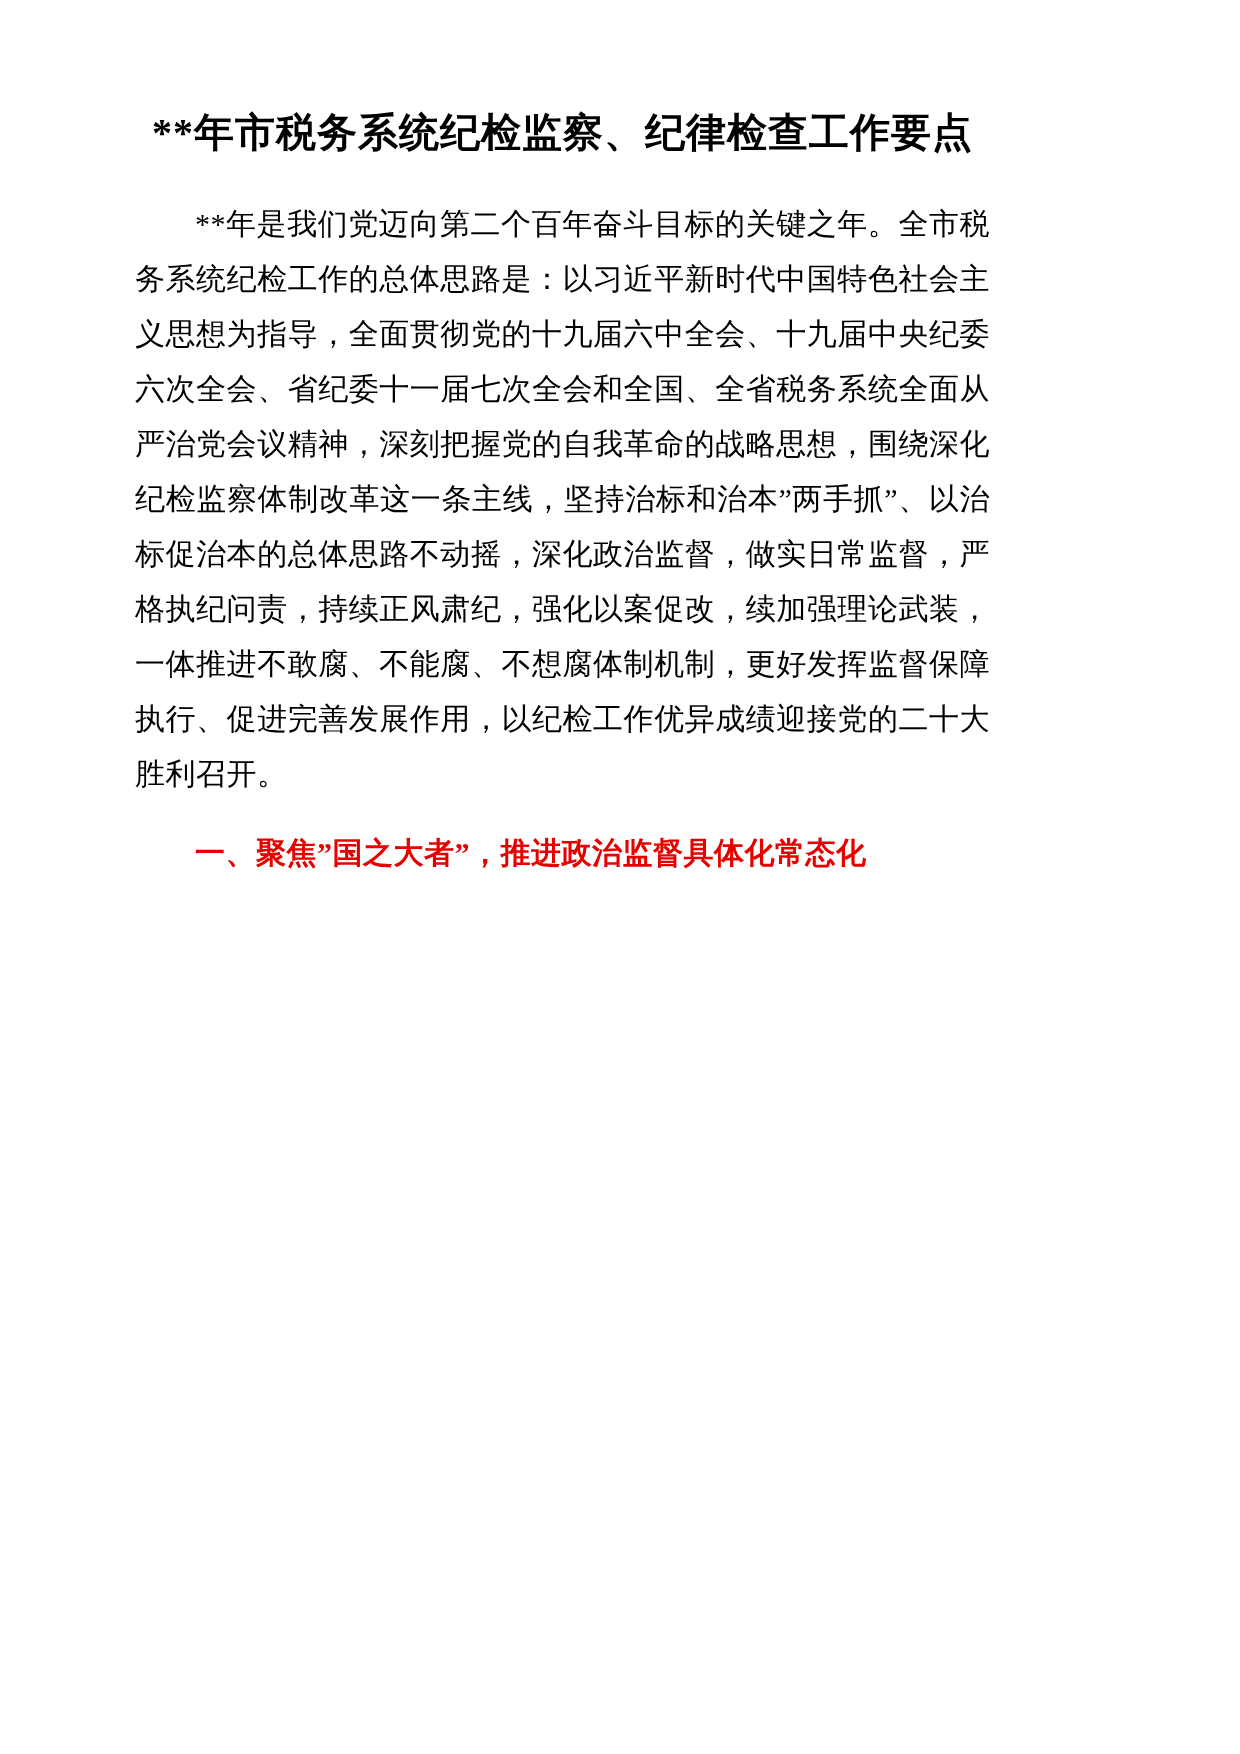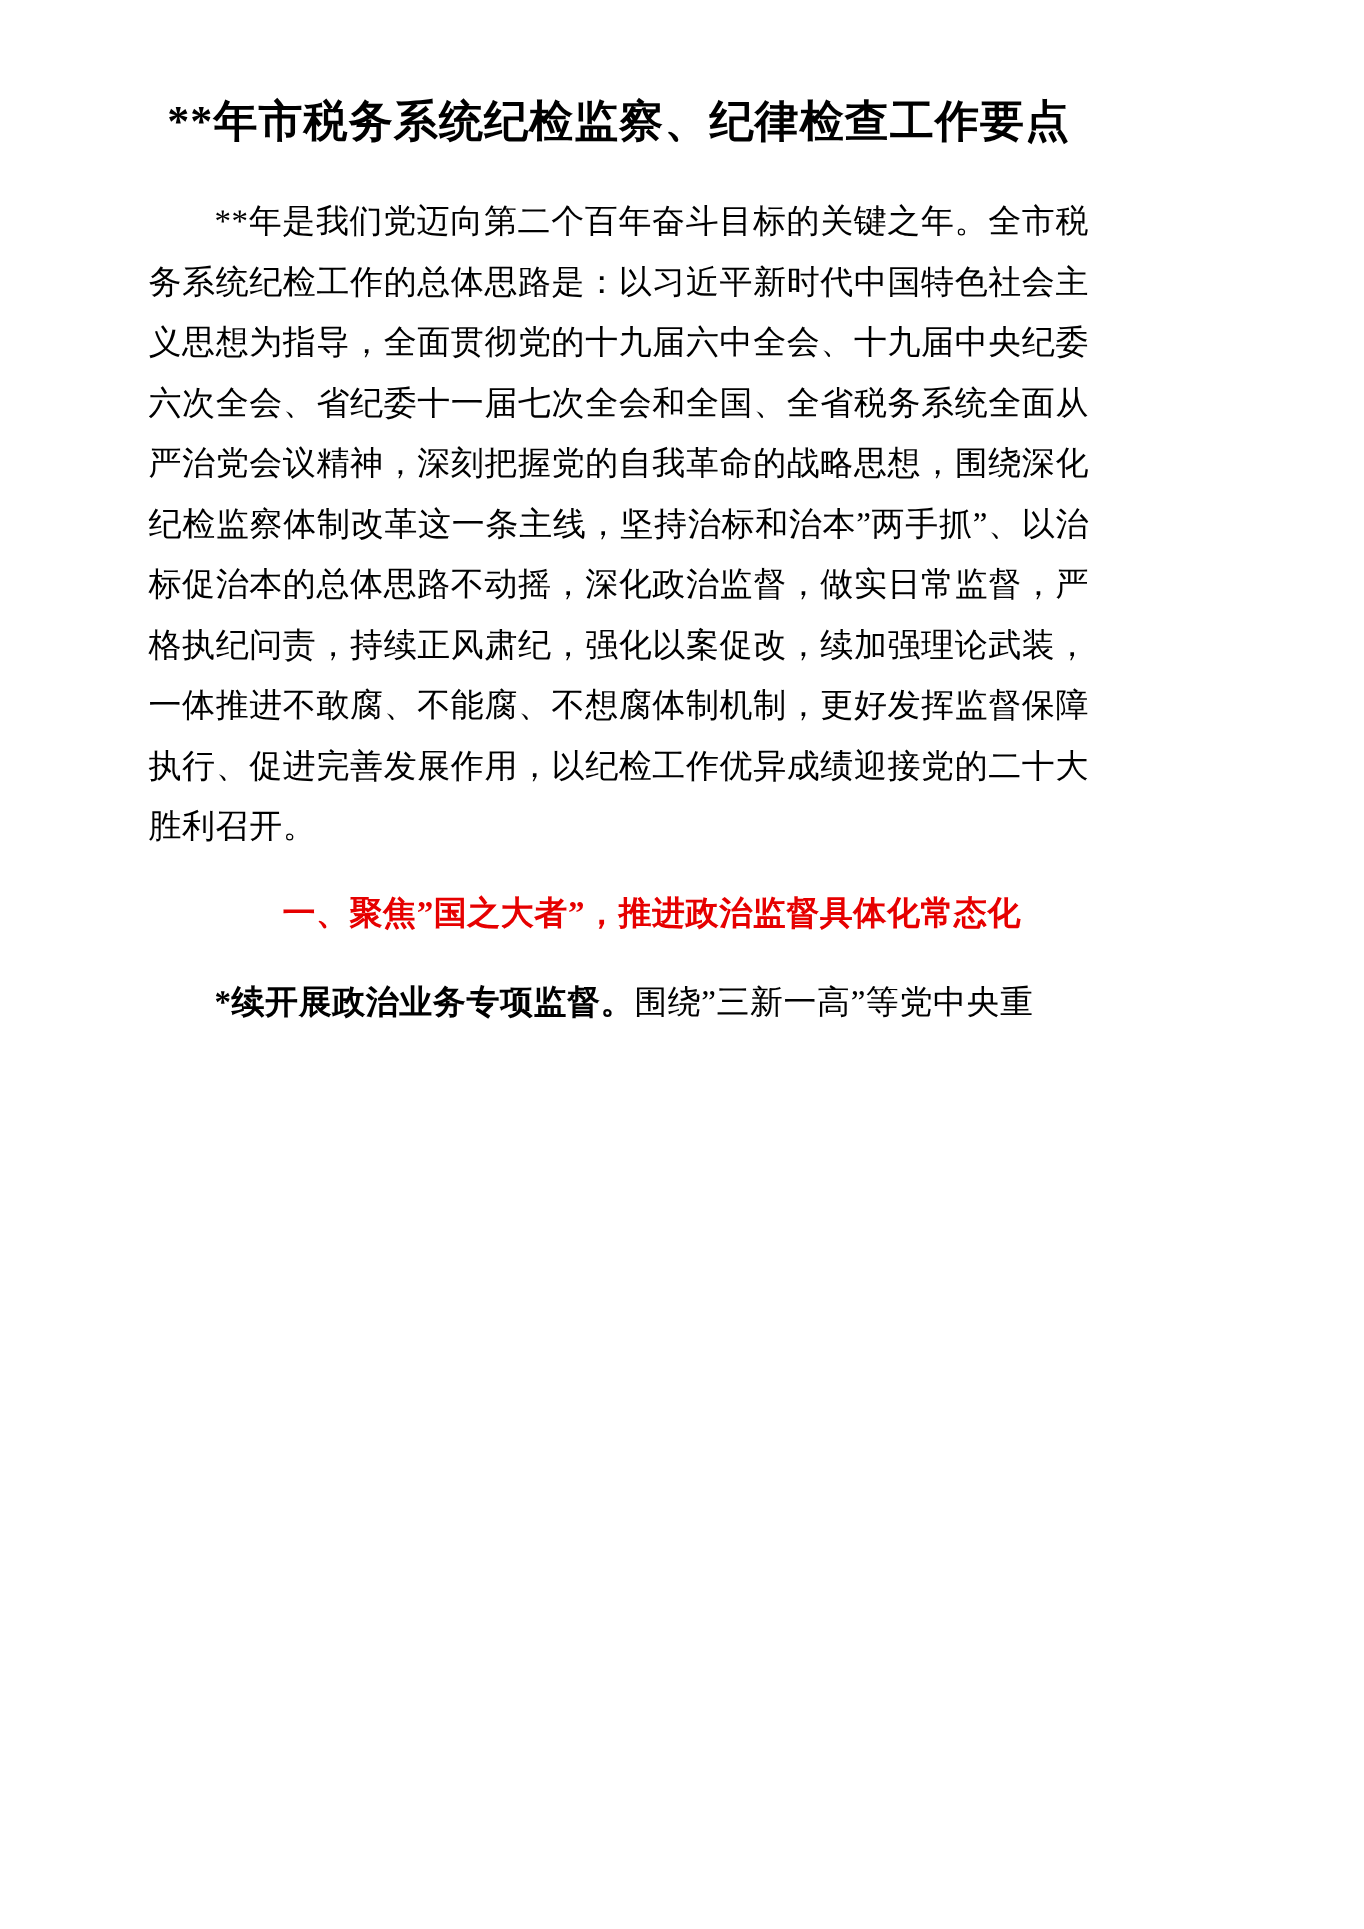--- a/index.html
+++ b/index.html
@@ -8,21 +8,21 @@
     background: #ffffff;
     font-family: "Liberation Serif", "DejaVu Serif", serif;
     color: #000000;
   }
   .page {
     position: relative;
     width: 1240px;
     height: 1316px;
     background: #ffffff;
     overflow: hidden;
-    padding: 84px 250px 0 135px;
+    padding: 106px 250px 0 135px;
   }
   .doc-title {
     font-size: 40px;
     font-weight: bold;
     text-align: center;
     line-height: 1.35;
     letter-spacing: 1px;
     color: #000000;
     margin-bottom: 36px;
   }
@@ -37,30 +37,28 @@
   .body-para .lead {
     font-weight: bold;
   }
   .red-heading {
     font-size: 30px;
     font-weight: bold;
     line-height: 55px;
     text-indent: 2em;
     letter-spacing: 0.5px;
     margin: 24px 0 26px 0;
-    text-align: center;
   }
 </style>
 </head>
 <body>
 
 <div class="page">
 
   <h1 class="doc-title">**年市税务系统纪检监察、纪律检查工作要点</h1>
 
   <p class="body-para"><span>**年是我们党迈向第二个百年奋斗目标的关键之年。全市税务系统纪检工作的总体思路是：以习近平新时代中国特色社会主义思想为指导，全面贯彻党的十九届六中全会、十九届中央纪委六次全会、省纪委十一届七次全会和全国、全省税务系统全面从严治党会议精神，深刻把握党的自我革命的战略思想，围绕深化纪检监察体制改革这一条主线，坚持治标和治本”两手抓”、以治标促治本的总体思路不动摇，深化政治监督，做实日常监督，严格执纪问责，持续正风肃纪，强化以案促改，续加强理论武装，一体推进不敢腐、不能腐、不想腐体制机制，更好发挥监督保障执行、促进完善发展作用，以纪检工作优异成绩迎接党的二十大胜利召开。</span></p>
 
   <h2 class="red-heading" style="color: rgb(230, 0, 0);">一、聚焦”国之大者”，推进政治监督具体化常态化</h2>
 
 
-  <p class="body-para"><span class="lead">*续开展政治业务专项监督。</span><span>围绕”三新一高”等党中央重</span></p>
 
 </div>
 
 </body></html>

